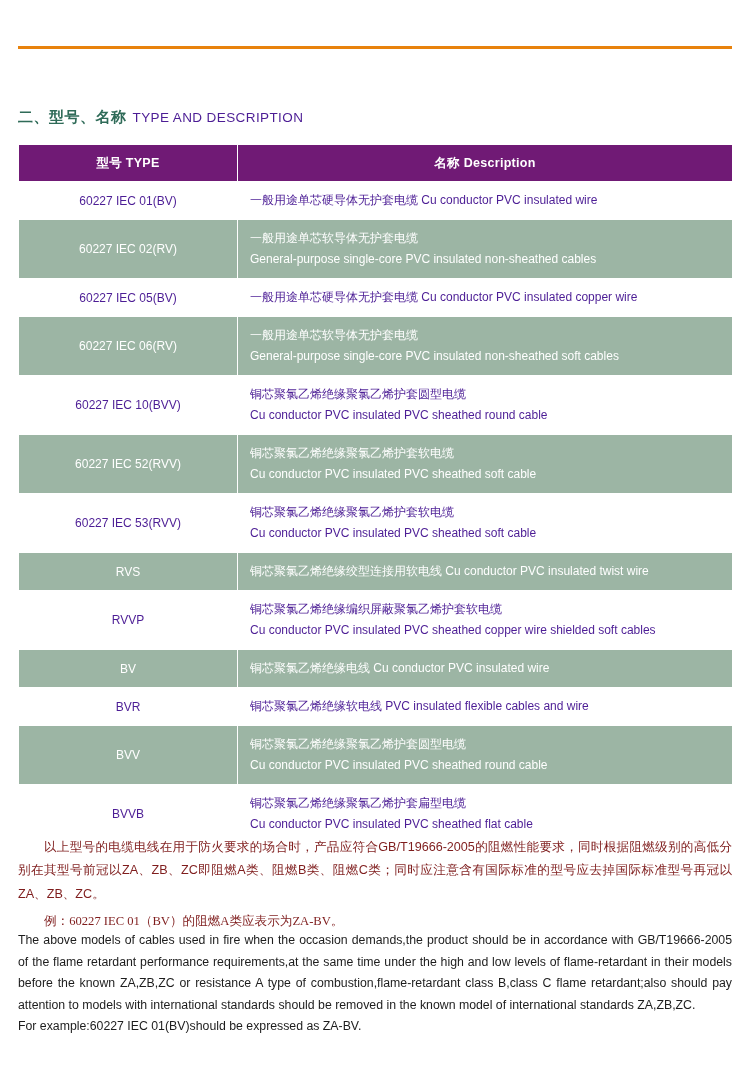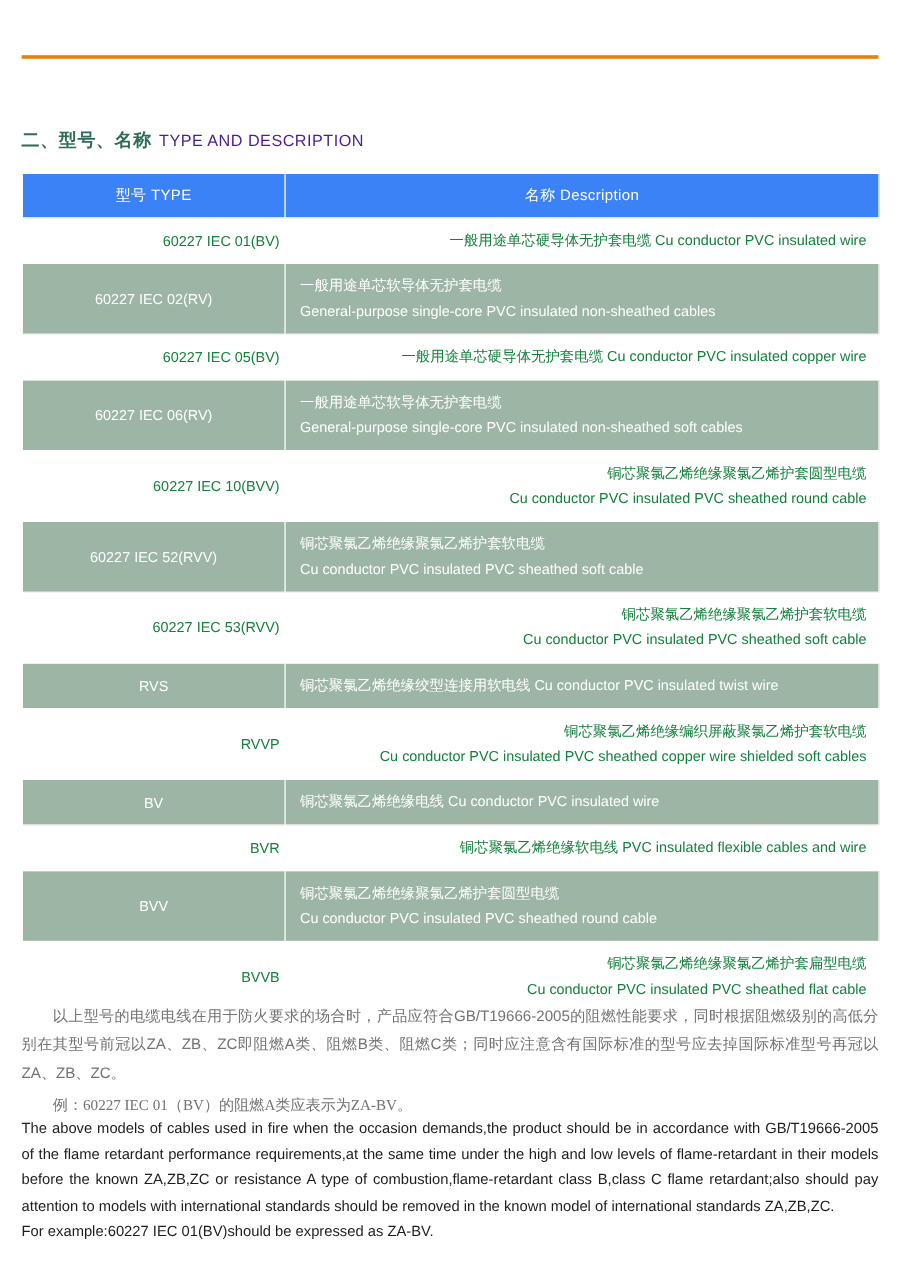--- a/index.html
+++ b/index.html
@@ -49,35 +49,35 @@
     width: 714px;
     border-collapse: collapse;
     table-layout: fixed;
   }
   table.type-table th,
   table.type-table td {
     border: 1px solid #ffffff;
     vertical-align: middle;
   }
   table.type-table thead th {
-    background: #3b82f6;
+    background: #701a75;
     color: #ffffff;
     font-size: 12.5px;
-    font-weight: normal;
+    font-weight: bold;
     height: 34px;
     text-align: center;
     letter-spacing: 0.3px;
   }
   .col-type { width: 219px; }
   .col-desc { width: 495px; }
 
   table.type-table tbody tr.odd td { background: #ffffff; }
   table.type-table tbody tr.even td { background: #9cb5a4; }
   table.type-table tbody tr.even td { color: #ffffff; }
-  table.type-table tbody tr.odd td { color: #15803d; text-align: right; }
+  table.type-table tbody tr.odd td { color: #4c1d95; }
 
   td.type-cell {
     text-align: center;
     font-size: 12px;
     padding: 8px 4px;
     line-height: 1.5;
   }
   td.desc-cell {
     text-align: left;
     font-size: 12px;
@@ -86,21 +86,21 @@
   }
   td.desc-cell .line { display: block; white-space: nowrap; }
 
   .note-cn {
     position: absolute;
     left: 18px;
     top: 836px;
     width: 714px;
     font-size: 12.6px;
     line-height: 1.85;
-    color: #737373;
+    color: #7f1d1d;
     text-align: justify;
   }
   .note-cn p { margin: 0; }
   .note-cn p.indent { text-indent: 26px; }
   .note-cn p.example { text-indent: 26px; margin-top: 4px; font-family: Liberation Serif, serif; }
 
   .note-en {
     position: absolute;
     left: 18px;
     top: 930px;

